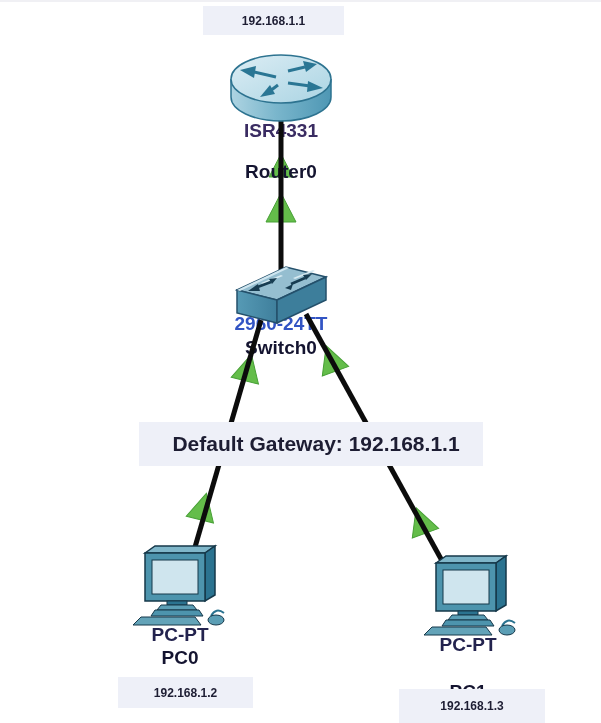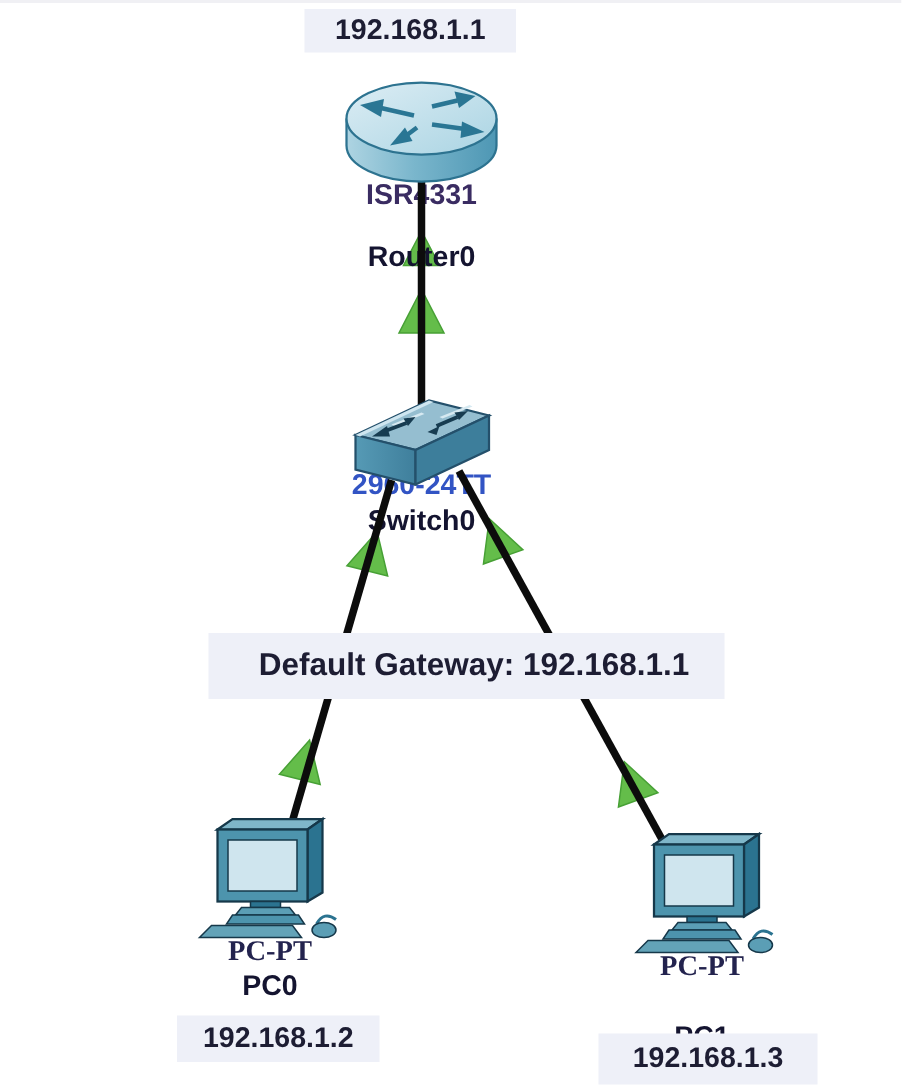--- a/index.html
+++ b/index.html
@@ -15,25 +15,25 @@
   .layer-links line{pointer-events:stroke;}
   .link{stroke:var(--link,#0c0c0c);stroke-width:5;}
   .status-arrow{fill:var(--status-green,#64bd4a);stroke:var(--status-green-border,#47a035);stroke-width:1;}
   .dev-label{
     position:absolute;z-index:2;transform:translateX(-50%);
     white-space:nowrap;font-size:19px;font-weight:700;line-height:22px;
     color:var(--label-name,#141430);
   }
   .model-router{color:var(--label-model-router,#3a2c62);}
   .model-switch{color:var(--label-model-switch,#3254c4);}
-  .model-pc{color:var(--label-model-pc,#23234e);font-family:Liberation Serif, serif;}
+  .model-pc{color:var(--label-model-pc,#23234e);}
   .note{
     position:absolute;z-index:5;display:flex;align-items:center;justify-content:center;
     background:var(--note-bg,#eef0f8);color:var(--note-text,#1d1d33);
-    font-weight:700;font-size:19px;white-space:nowrap;
+    font-weight:700;font-size:12px;white-space:nowrap;
   }
   .note-router-ip{left:203px;top:4px;width:141px;height:29px;}
   .note-gateway{left:139px;top:420px;width:334px;height:44px;font-size:21px;padding-left:10px;}
   .note-pc0-ip{left:102px;top:675px;width:135px;height:31px;margin-left:16px;}
   .note-pc1-ip{left:399px;top:687px;width:146px;height:34px;}
   .dev-icon{position:absolute;z-index:4;}
   .icon-router{left:228px;top:50px;}
   .icon-switch{left:231px;top:255px;}
   .icon-pc0{left:131px;top:541px;}
   .icon-pc1{left:422px;top:551px;}

